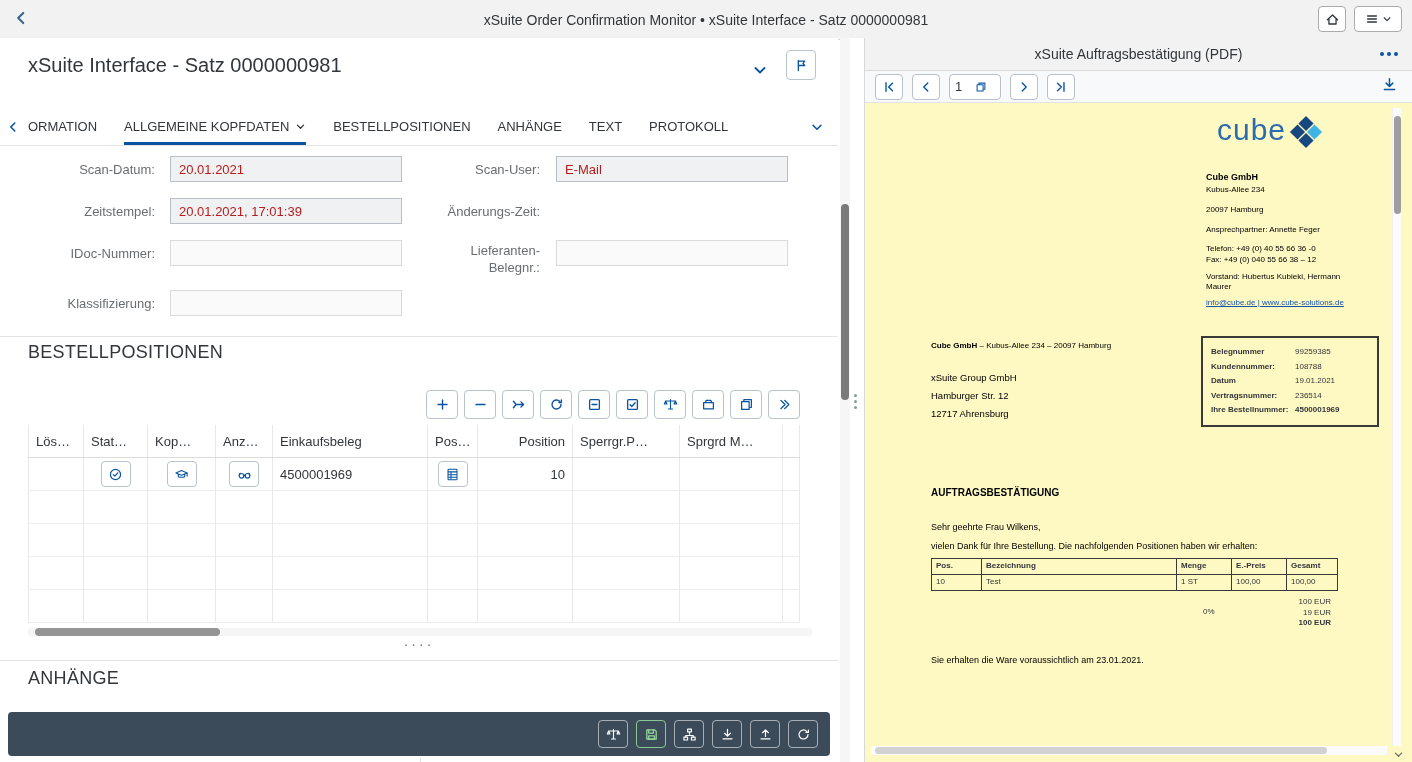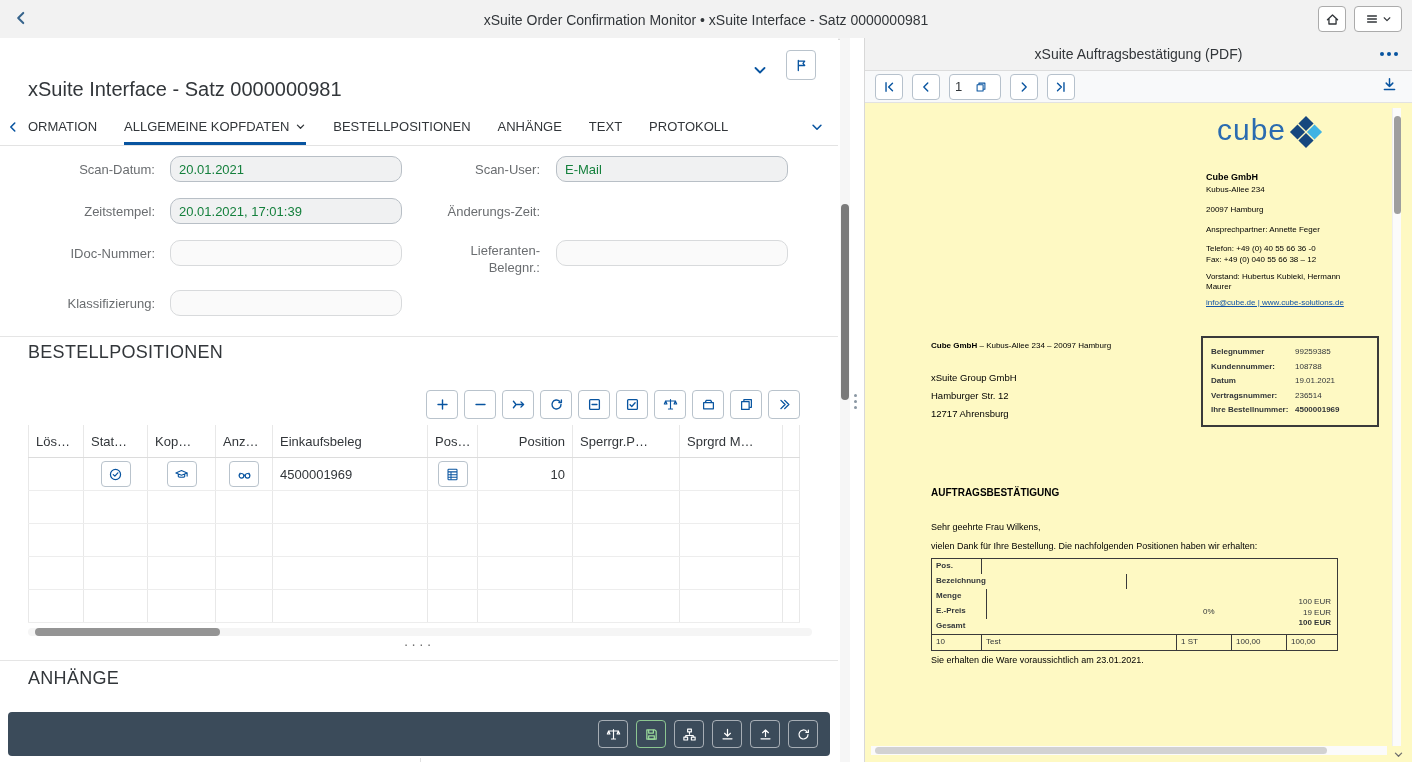--- a/index.html
+++ b/index.html
@@ -11,34 +11,34 @@
   .shellbar { position:absolute; left:0; top:0; width:1412px; height:40px; background:#f2f2f2; border-bottom:1px solid #d9d9d9; display:flex; align-items:center; }
   .shell-back { position:absolute; left:12px; top:9px; color:#37648c; cursor:pointer; }
   .shell-title { position:absolute; left:0; right:0; text-align:center; font-size:14px; color:#32363a; }
   .shell-right { position:absolute; right:10px; top:6px; display:flex; gap:8px; }
   .shell-btn { height:26px; border:1px solid #ababab; border-radius:4px; background:#fff; color:#32363a; display:flex; align-items:center; justify-content:center; gap:3px; }
   .shell-btn.home { width:28px; }
   .shell-btn.menu { width:48px; }
 
   
   .left-panel { position:absolute; left:0; top:38px; width:838px; height:724px; background:#fff; overflow:hidden; }
-  .obj-title { position:absolute; left:28px; top:16px; font-size:20px; font-weight:400; color:#32363a; white-space:nowrap;margin-top:24px; }
+  .obj-title { position:absolute; left:28px; top:16px; font-size:20px; font-weight:400; color:#32363a; white-space:nowrap; }
   .hdr-collapse { position:absolute; left:752px; top:24px; color:#0854a0; }
   .hdr-action { position:absolute; left:786px; top:12px; width:30px; height:30px; border:1px solid #b9c3cc; border-radius:4px; background:#fff; color:#0854a0; display:flex; align-items:center; justify-content:center; }
 
   .tabbar { position:absolute; left:0; top:70px; width:838px; height:38px; border-bottom:1px solid #e3e3e3; display:flex; align-items:stretch; padding:0 14px 0 6px; }
   .tab-ovf-left { align-self:center; color:#0854a0; margin-right:8px; }
   .tab { display:flex; align-items:center; font-size:13px; color:#32363a; margin-right:27px; white-space:nowrap; border-bottom:3px solid transparent; padding-top:3px; cursor:pointer; }
   .tab.sel { border-bottom-color:#0854a0; }
   .tab .chev { margin-left:6px; color:#32363a; }
   .tab-spacer { flex:1; }
   .tab-ovf-right { align-self:center; color:#0854a0; }
 
   .f-label { position:absolute; font-size:13px; color:#6a6d70; text-align:right; line-height:17px; }
-  .f-input { position:absolute; width:232px; height:26px; background:#f0f1f2; border:1px solid #b8bfc6; border-radius:10px; font:13px "Liberation Sans",sans-serif; color:#15803d; padding:0 8px; outline:none; }
+  .f-input { position:absolute; width:232px; height:26px; background:#f0f1f2; border:1px solid #b8bfc6; border-radius:0; font:13px "Liberation Sans",sans-serif; color:#b91c1c; padding:0 8px; outline:none; }
   .f-input.empty { background:#fafafa; border-color:#d8dadc; }
 
   .sep { position:absolute; left:0; width:838px; border-top:1px solid #e5e5e5; }
   .section-h { position:absolute; left:28px; font-size:18px; font-weight:400; letter-spacing:.3px; color:#32363a; white-space:nowrap; }
 
   .pos-toolbar { position:absolute; top:352px; right:38px; display:flex; gap:6px; }
   .tb-btn { width:32px; height:29px; border:1px solid #b9c3cc; border-radius:4px; background:#fff; color:#0854a0; display:flex; align-items:center; justify-content:center; cursor:pointer; }
 
   .pos-table { position:absolute; left:28px; top:387px; width:772px; font-size:13px; }
   .t-row { display:flex; height:33px; border-bottom:1px solid #ededed; }
@@ -84,21 +84,21 @@
   .d { position:absolute; white-space:nowrap; color:#000; }
   .s8 { font-size:8px; } .s9 { font-size:9px; } .s95 { font-size:9.5px; } .s10 { font-size:10px; }
   .b { font-weight:bold; }
   .link { color:#1254a8; text-decoration:underline; }
   .logo-text { position:absolute; left:352px; top:10px; font-size:30px; color:#2b6cb0; letter-spacing:1px; }
   .info-box { position:absolute; left:336px; top:233px; width:178px; border:2px solid #3a3a3a; padding:7px 8px; }
   .ib-row { display:flex; font-size:8px; line-height:14.5px; }
   .ib-label { width:84px; font-weight:bold; }
   .doc-table { position:absolute; left:66px; top:455px; border:1px solid #3a3a3a; }
   .dt-row { display:flex; }
-  .dt-row.hd { border-bottom:1px solid #3a3a3a;flex-direction:column; }
+  .dt-row.hd { border-bottom:1px solid #3a3a3a; }
   .dt-cell { border-right:1px solid #3a3a3a; padding:2px 4px; font-size:8px; line-height:10px; height:15px; overflow:hidden; white-space:nowrap; }
   .dt-cell:last-child { border-right:none; }
   .dc0{width:50px}.dc1{width:195px}.dc2{width:55px}.dc3{width:55px}.dc4{width:50px}
   .totals { position:absolute; left:336px; top:494px; width:130px; text-align:right; font-size:8px; line-height:10.5px; }
   .tax-pct { position:absolute; left:338px; top:504px; font-size:8px; }
   .v-scroll { position:absolute; left:527px; top:5px; width:9px; height:638px; background:#fbfbfb; border-left:1px solid #efefef; }
   .v-scroll .thumb { position:absolute; left:1px; top:8px; width:7px; height:98px; background:#9e9e9e; border-radius:4px; }
   .h-scroll2 { position:absolute; left:6px; top:643px; width:516px; height:9px; background:#fbfbfb; }
   .h-scroll2 .thumb { position:absolute; left:4px; top:1px; width:452px; height:7px; background:#d2d2d2; border-radius:4px; }
   .corner-chev { position:absolute; left:528px; top:646px; color:#6f6f6f; }

